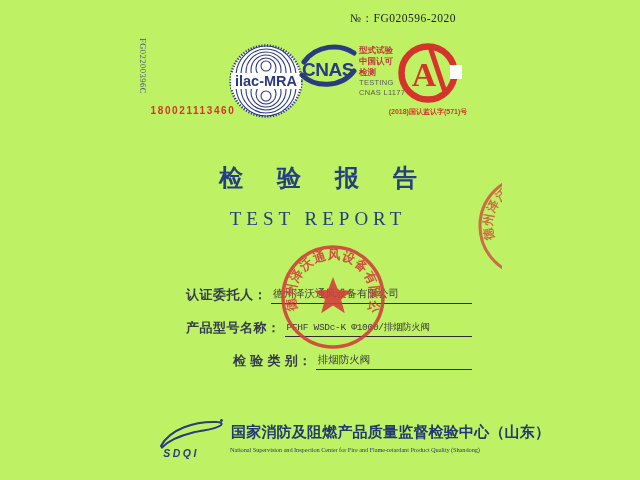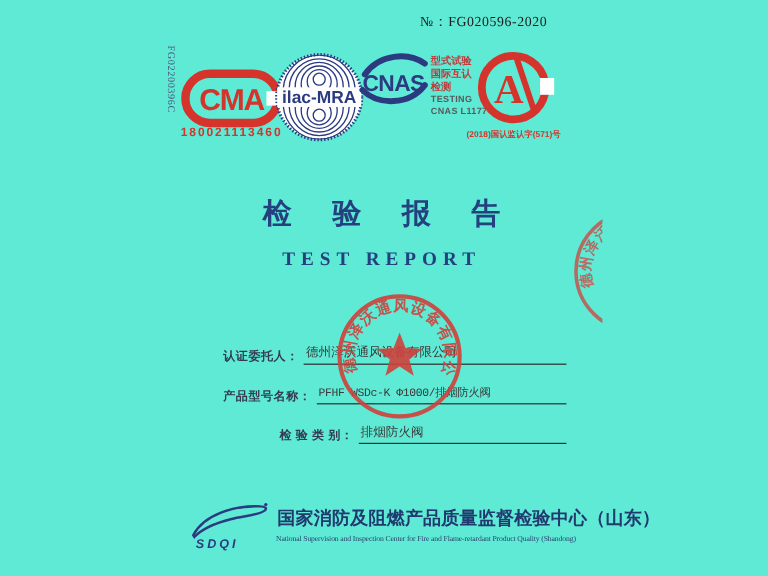--- a/index.html
+++ b/index.html
@@ -2,21 +2,21 @@
 <html><head>
 <meta charset="utf-8">
 <style>
   html,body{margin:0;padding:0;}
   body{
     width:640px;height:480px;position:relative;overflow:hidden;
     background:#fdfdfc;
     font-family:"Liberation Serif", serif;
     -webkit-font-smoothing:antialiased;
   }
-  .doc{position:absolute;inset:0;background:#5eead4;}
+  .doc{position:absolute;inset:0;background:#bef264;}
   .abs{position:absolute;}
 
   
   .report-no{left:350px;top:11px;font-size:11.5px;color:#1c1c1c;letter-spacing:.5px;}
 
   
   .side-code{
     left:138px;top:38px;height:80px;
     writing-mode:vertical-rl;
     font-size:8.5px;color:#4a5578;letter-spacing:.5px;
@@ -25,37 +25,37 @@
 
   
   .cma-logo{left:150px;top:57px;}
   .cma-code{left:146px;top:105px;width:94px;text-align:center;
     font-size:10px;font-weight:bold;color:#d4342c;letter-spacing:1.6px;
     font-family:"Liberation Sans", sans-serif;}
   .ilac-logo{left:228px;top:42px;}
   .cnas-logo{left:299px;top:42px;}
   .cnas-caption{left:359px;top:45px;line-height:1.3;font-family:"Liberation Sans", sans-serif;}
   .cnas-caption .zh{font-size:8.5px;font-weight:bold;color:#c23a3c;}
-  .cnas-caption .en{font-size:7.5px;color:#5a5a5a;font-weight:bold;letter-spacing:.3px;}
+  .cnas-caption .en{font-size:7.5px;color:#5a5a5a;font-weight:normal;letter-spacing:.3px;}
   .cal-logo{left:394px;top:41px;}
   .cal-caption{left:378px;top:107px;width:100px;text-align:center;
     font-size:7px;font-weight:bold;color:#d4342c;
     font-family:"Liberation Sans", sans-serif;}
 
   
   .title-block{left:138px;top:162px;width:360px;text-align:center;}
   .title-zh{font-size:24px;font-weight:bold;color:#24407e;letter-spacing:14px;
     margin:0;white-space:nowrap;text-indent:14px;}
-  .title-en{font-size:16px;font-weight:bold;color:#24407e;letter-spacing:5px;
+  .title-en{font-size:19px;font-weight:normal;color:#24407e;letter-spacing:5px;
     margin-top:14px;}
 
   
   .fields{left:186px;top:284px;width:286px;}
   .field-row{display:flex;align-items:flex-end;margin-bottom:13px;height:20px;}
-  .field-row .lbl{font-size:10px;font-weight:bold;color:#323a4e;white-space:nowrap;
+  .field-row .lbl{font-size:13px;font-weight:bold;color:#323a4e;white-space:nowrap;
     padding-right:4px;letter-spacing:.5px;}
   .field-row .val{flex:1;border-bottom:1px solid #2e2e2e;padding:0 2px 2px 2px;
     font-size:10.5px;color:#3a3a3a;white-space:nowrap;}
   .field-row .val.mono{font-family:"Liberation Mono", monospace;font-size:9.5px;letter-spacing:-.3px;}
   .row2{margin-top:1px;justify-content:flex-end;}
   .row3{margin-top:2px;margin-left:47px;}
 
   
   .seal-main{left:278px;top:242px;opacity:.9;}
   .edge-seal-clip{left:460px;top:170px;width:42px;height:122px;overflow:hidden;}
@@ -72,27 +72,20 @@
 <body>
 
 <div class="doc">
 
   <div class="abs report-no">
     <span>№：</span><span>FG020596-2020</span>
   </div>
 
   <div class="abs side-code">FG02200396C</div>
 
-  <div class="abs cma-logo">
-    <svg width="86" height="50" viewBox="0 0 86 50">
-      <rect x="4.5" y="4.5" width="77" height="41" rx="20.5" fill="none" stroke="#d4342c" stroke-width="7"></rect>
-      <rect x="72" y="19" width="14" height="12" fill="#fefefe"></rect>
-      <text x="43" y="35" text-anchor="middle" font-size="25" font-weight="bold" font-family="Liberation Sans, sans-serif" fill="#d4342c" letter-spacing="-1">CMA</text>
-    </svg>
-  </div>
   <div class="abs cma-code">180021113460</div>
 
   <div class="abs ilac-logo">
     <svg width="76" height="78" viewBox="0 0 76 78">
       <defs>
         <clipPath id="ilacTop">
             <rect x="3" y="3" width="70" height="28"></rect>
           </clipPath>
         <clipPath id="ilacBot">
             <rect x="3" y="47" width="70" height="28"></rect>
@@ -123,21 +116,21 @@
   <div class="abs cnas-logo">
     <svg width="58" height="46" viewBox="0 0 58 46">
       <path d="M5,20 C17,3 41,1 55,11" fill="none" stroke="#2c3a80" stroke-width="5" stroke-linecap="round"></path>
       <path d="M3,33 C16,46 42,46 55,29" fill="none" stroke="#2c3a80" stroke-width="5" stroke-linecap="round"></path>
       <text x="29" y="34" text-anchor="middle" font-size="19" font-weight="bold" font-family="Liberation Sans, sans-serif" fill="#2c3a80" letter-spacing="-0.5">CNAS</text>
     </svg>
   </div>
 
   <div class="abs cnas-caption">
     <div class="zh">型式试验</div>
-    <div class="zh">国际互认</div>
+    <div class="zh">中国认可</div>
     <div class="zh">检测</div>
     <div class="en">TESTING</div>
     <div class="en">CNAS L1177</div>
   </div>
 
   <div class="abs cal-logo">
     <svg width="68" height="66" viewBox="0 0 68 66">
       <circle cx="34" cy="32" r="26.5" fill="none" stroke="#d4342c" stroke-width="6.5"></circle>
       <rect x="56" y="24" width="12" height="14" fill="#fefefe"></rect>
       <text x="30" y="45" text-anchor="middle" font-size="34" font-weight="bold" font-family="Liberation Serif, serif" fill="#d4342c">A</text>

